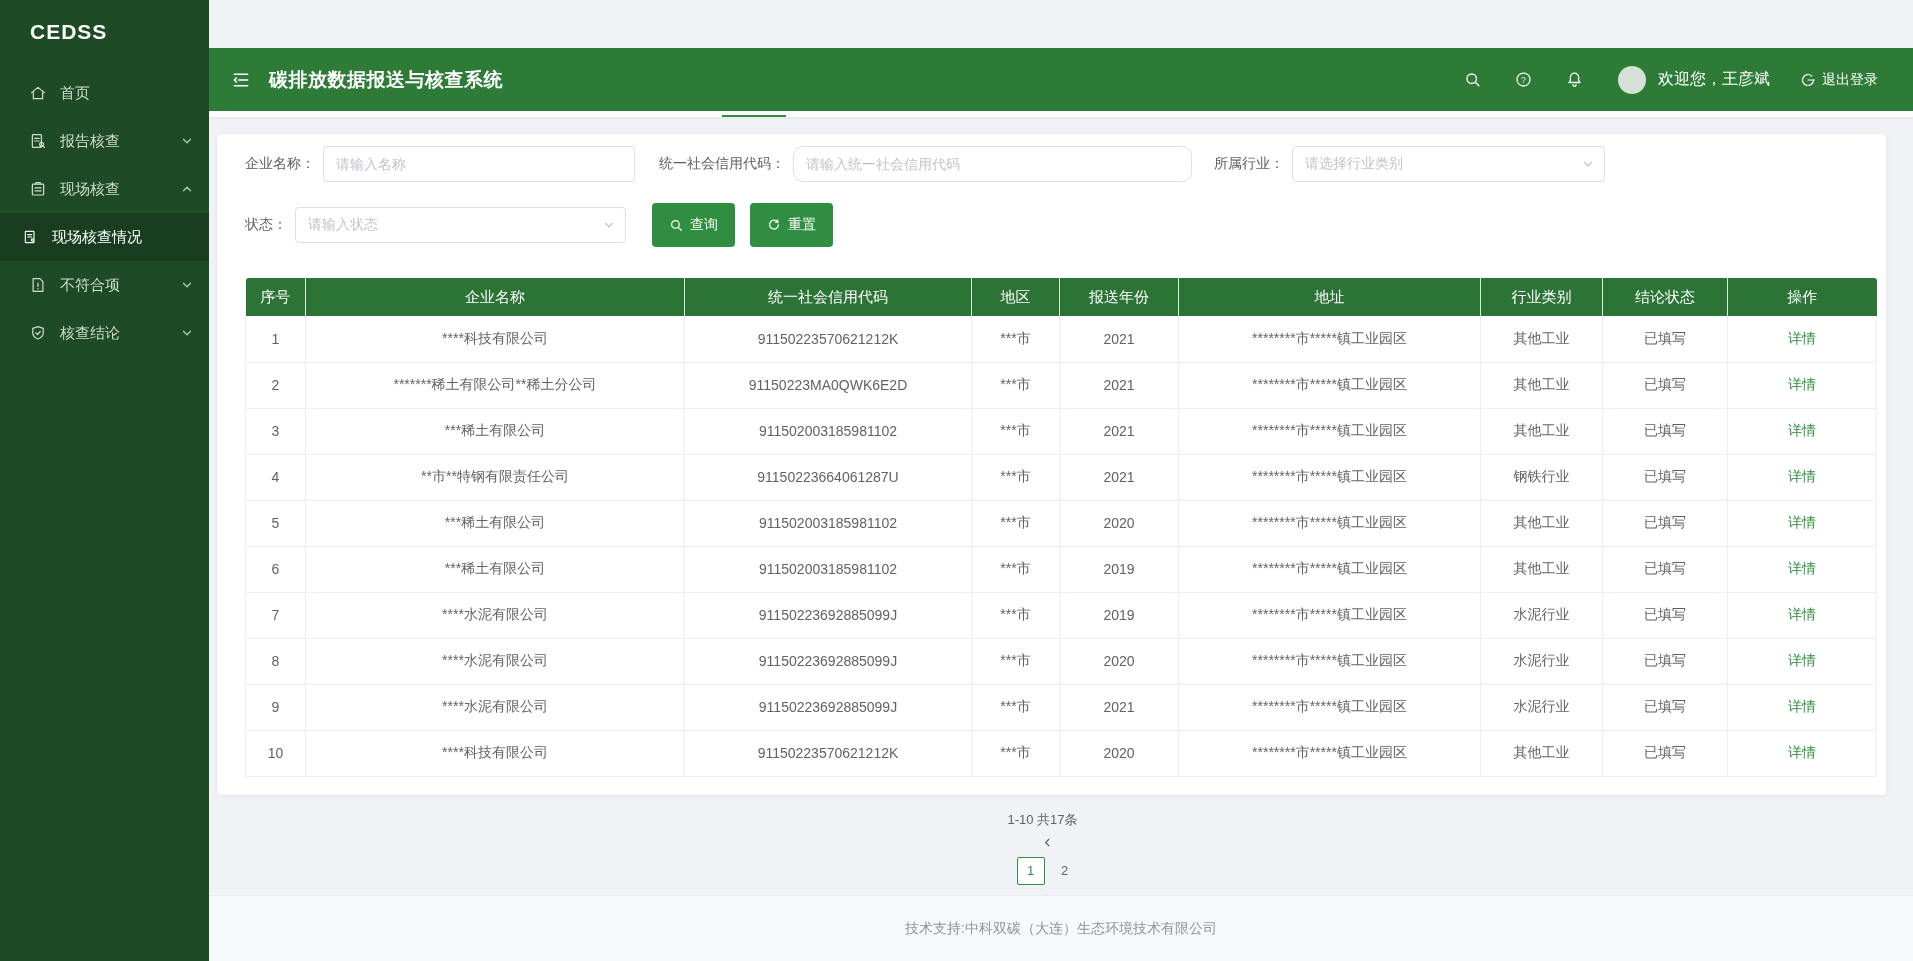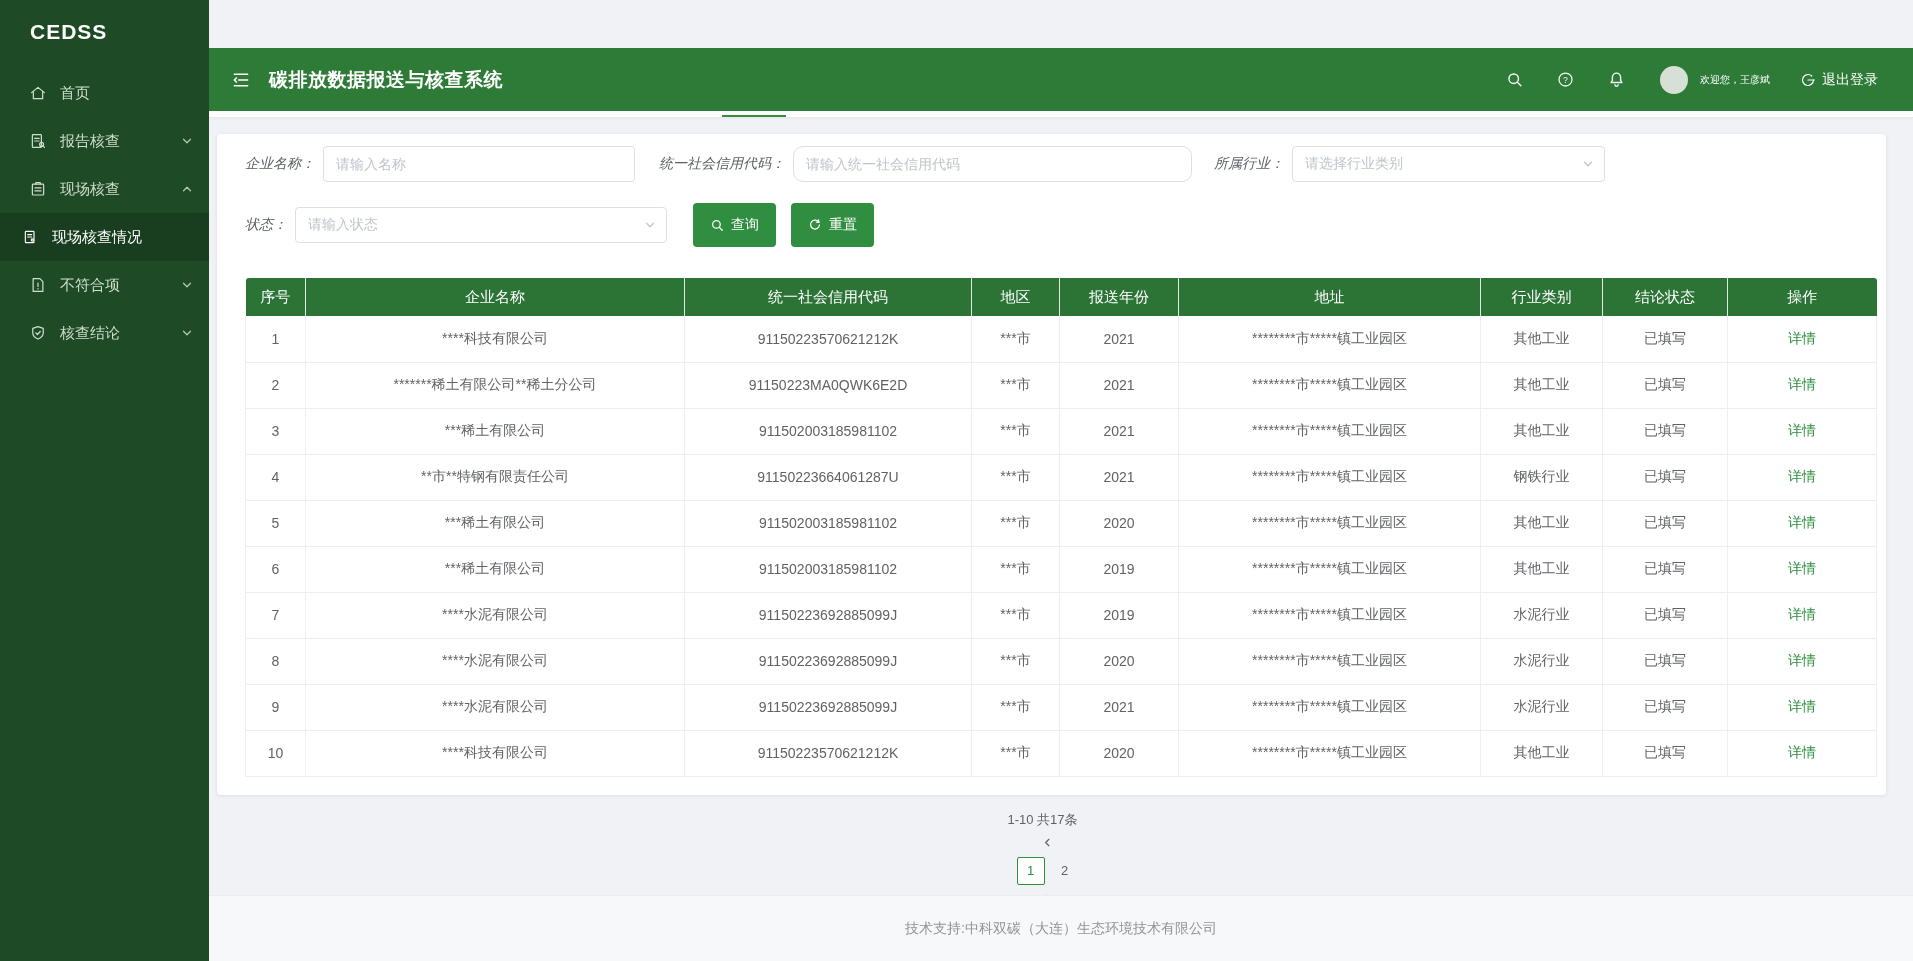--- a/index.html
+++ b/index.html
@@ -41,44 +41,44 @@
 
   
   .topbar{position:absolute;left:209px;top:0;width:1704px;height:63px;background:var(--header-bg);display:flex;align-items:center;color:#fff;z-index:4;margin-top:48px;}
   .fold{margin-left:22px;cursor:pointer;}
   .fold svg{width:20px;height:20px;}
   .apptitle{margin:0 0 0 18px;font-size:19px;font-weight:600;letter-spacing:.5px;}
   .topbar-right{margin-left:auto;display:flex;align-items:center;padding-right:35px;}
   .tb-ico{cursor:pointer;margin-left:32px;opacity:.95;}
   .tb-ico svg{width:19px;height:19px;}
   .avatar{width:28px;height:28px;border-radius:50%;background:#d6e0d6;margin-left:34px;cursor:pointer;}
-  .welcome{margin-left:12px;font-size:10px;white-space:nowrap;}
+  .welcome{margin-left:12px;font-size:16px;white-space:nowrap;}
   .logout{display:flex;align-items:center;margin-left:30px;cursor:pointer;font-size:14px;white-space:nowrap;}
   .logout svg{width:16px;height:16px;margin-right:6px;}
 
   
   .tabbar{position:absolute;left:209px;top:63px;width:1704px;height:55px;background:#fff;display:flex;align-items:stretch;padding-left:41px;border-bottom:1px solid #e8e8e8;box-shadow:0 1px 3px rgba(0,0,0,.04);z-index:3;}
   .tab{display:flex;align-items:center;margin-right:54px;font-size:15px;color:#5a5e66;cursor:pointer;border-bottom:2px solid transparent;padding:0 2px;}
   .tab.active{color:var(--accent);border-bottom-color:var(--accent);font-weight:600;}
 
   
   .content{position:absolute;left:209px;top:118px;width:1704px;height:843px;background:var(--page-bg);}
   .card{margin:16px 27px 0 8px;background:#fff;border-radius:4px;box-shadow:0 1px 4px rgba(0,0,0,.08);padding:12px 10px 18px 28px;}
 
   .frow{display:flex;align-items:center;}
   .frow.mt{margin-top:21px;}
-  .flabel{font-size:14px;color:#5a5e66;margin-right:8px;white-space:nowrap;font-style:italic;}
+  .flabel{font-size:14px;color:#5a5e66;margin-right:8px;white-space:nowrap;}
   .ml24{margin-left:24px;}
   .ml22{margin-left:22px;}
   .finput{height:36px;border:1px solid var(--border);border-radius:4px;padding:0 12px;font-size:14px;color:var(--text);outline:none;font-family:inherit;}
   .finput::placeholder{color:var(--placeholder);}
   .w312{width:312px;}
   .w399{width:399px;border-radius:10px;}
   .w313{width:313px;}
-  .w339{width:372px;}
+  .w339{width:331px;}
   .fselect{height:36px;border:1px solid var(--border);border-radius:4px;padding:0 10px 0 12px;display:flex;align-items:center;justify-content:space-between;cursor:pointer;background:#fff;}
   .fselect .ph{font-size:14px;color:var(--placeholder);}
   .fselect .chev svg{width:12px;height:12px;color:#c0c4cc;}
   .btn{height:44px;border:none;border-radius:4px;background:var(--accent);color:#fff;font-size:14px;display:inline-flex;align-items:center;padding:0 17px;cursor:pointer;font-family:inherit;}
   .btn svg{width:14px;height:14px;margin-right:7px;}
   .ml26{margin-left:26px;}
   .ml15{margin-left:15px;}
 
   
   table.results{margin-top:31px;width:1631px;border-collapse:collapse;table-layout:fixed;}

